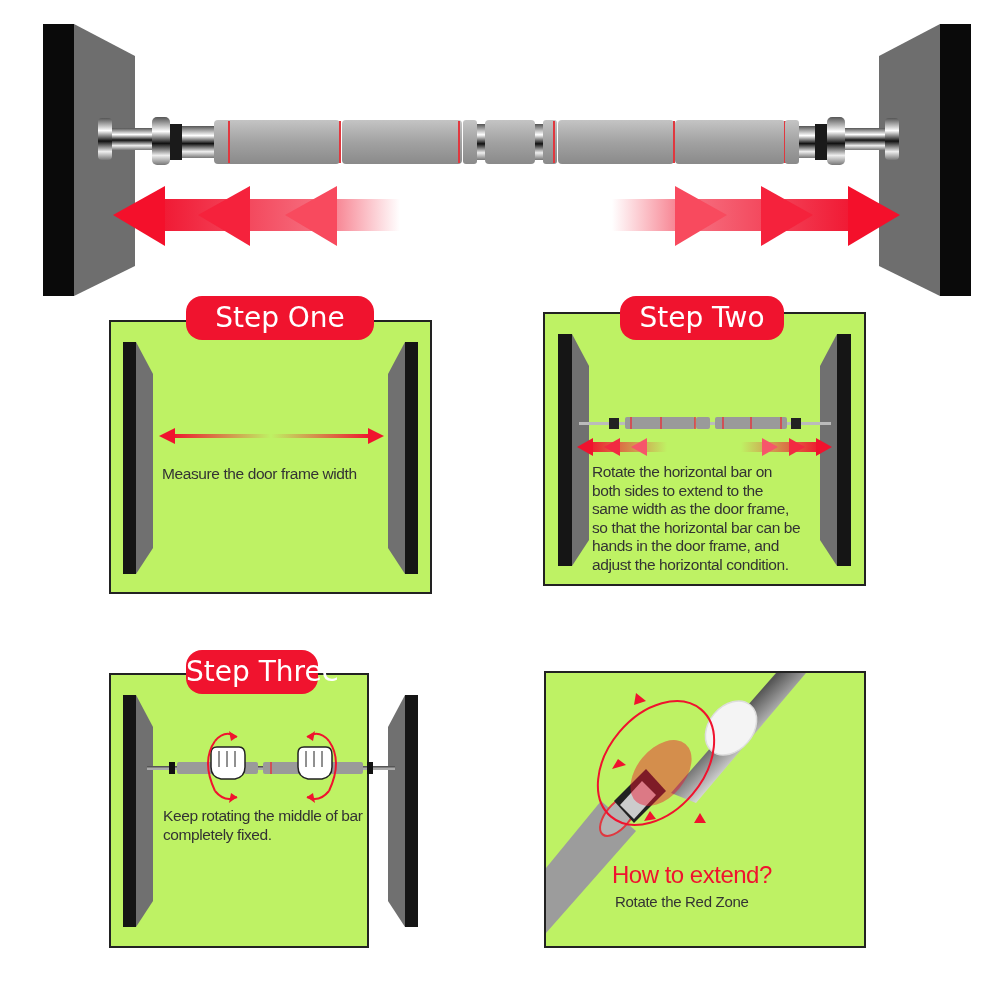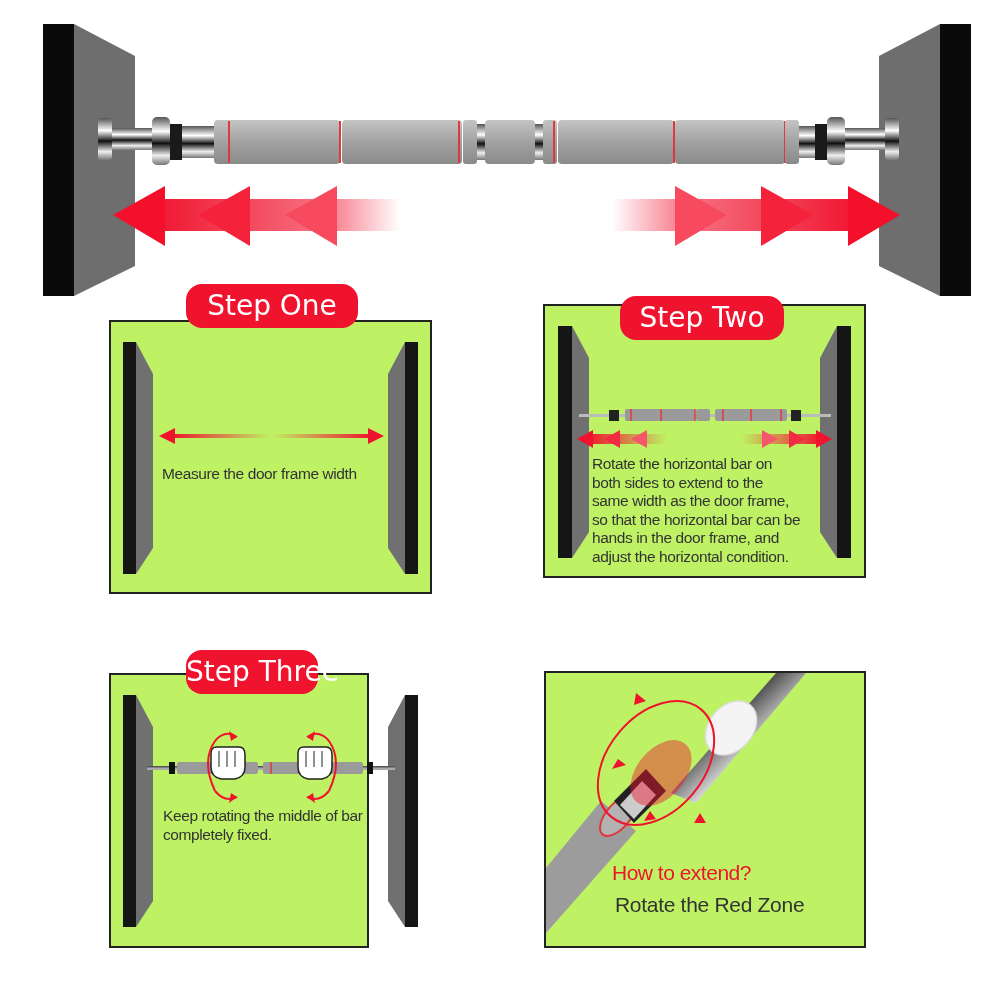--- a/index.html
+++ b/index.html
@@ -117,23 +117,23 @@
     <polygon points="294,20 277,52 277,226 294,252" fill="#707070"></polygon>
     <g>
       <rect x="60" y="112" width="100" height="4" fill="url(#s1l)"></rect>
       <rect x="160" y="112" width="100" height="4" fill="url(#s1r)"></rect>
       <polygon points="48,114 64,106 64,122" fill="#f0132e"></polygon>
       <polygon points="273,114 257,106 257,122" fill="#f0132e"></polygon>
     </g>
   </svg>
   <div class="caption" style="left:51px;top:143px;width:240px;">Measure the door frame width</div>
 </div>
-<div class="badge" style="left:186px;top:284px;width:172px;">Step One</div>
-
-<div class="panel" style="left:543px;top:304px;width:323px;height:274px;">
+<div class="badge" style="left:186px;top:296px;width:188px;">Step One</div>
+
+<div class="panel" style="left:543px;top:312px;width:323px;height:274px;">
   <svg class="abs" style="left:0;top:0" width="321" height="272" viewBox="0 0 321 272">
     <defs>
       <linearGradient id="s2l" x1="0" y1="0" x2="1" y2="0">
           <stop offset="0" stop-color="#f0132e"></stop>
           <stop offset="1" stop-color="#f0132e" stop-opacity="0"></stop>
         </linearGradient>
       <linearGradient id="s2r" x1="1" y1="0" x2="0" y2="0">
           <stop offset="0" stop-color="#f0132e"></stop>
           <stop offset="1" stop-color="#f0132e" stop-opacity="0"></stop>
         </linearGradient>
@@ -250,15 +250,15 @@
 
     <g>
       <ellipse cx="115" cy="100" rx="24" ry="38" transform="rotate(40 115 100)" fill="#f0132e" fill-opacity="0.45"></ellipse>
       <ellipse cx="110" cy="90" rx="48" ry="70" transform="rotate(40 110 90)" fill="none" stroke="#f0132e" stroke-width="2"></ellipse>
       <polygon points="100,28 90,20 88,32" fill="#f0132e"></polygon>
       <polygon points="148,150 160,150 154,140" fill="#f0132e"></polygon>
       <polygon points="72,86 80,92 66,96" fill="#f0132e"></polygon>
       <polygon points="98,148 110,146 104,138" fill="#f0132e"></polygon>
     </g>
   </svg>
-  <div class="abs" style="left:66px;top:188px;font-size:21px;color:#f0132e;letter-spacing:-0.5px;">How to extend?</div>
-  <div class="abs" style="left:69px;top:220px;font-size:21px;color:#333;letter-spacing:-0.3px;">Rotate the Red Zone</div>
+  <div class="abs" style="left:66px;top:188px;font-size:24px;color:#f0132e;letter-spacing:-0.5px;">How to extend?</div>
+  <div class="abs" style="left:69px;top:220px;font-size:15px;color:#333;letter-spacing:-0.3px;">Rotate the Red Zone</div>
 </div>
 
 </body></html>

